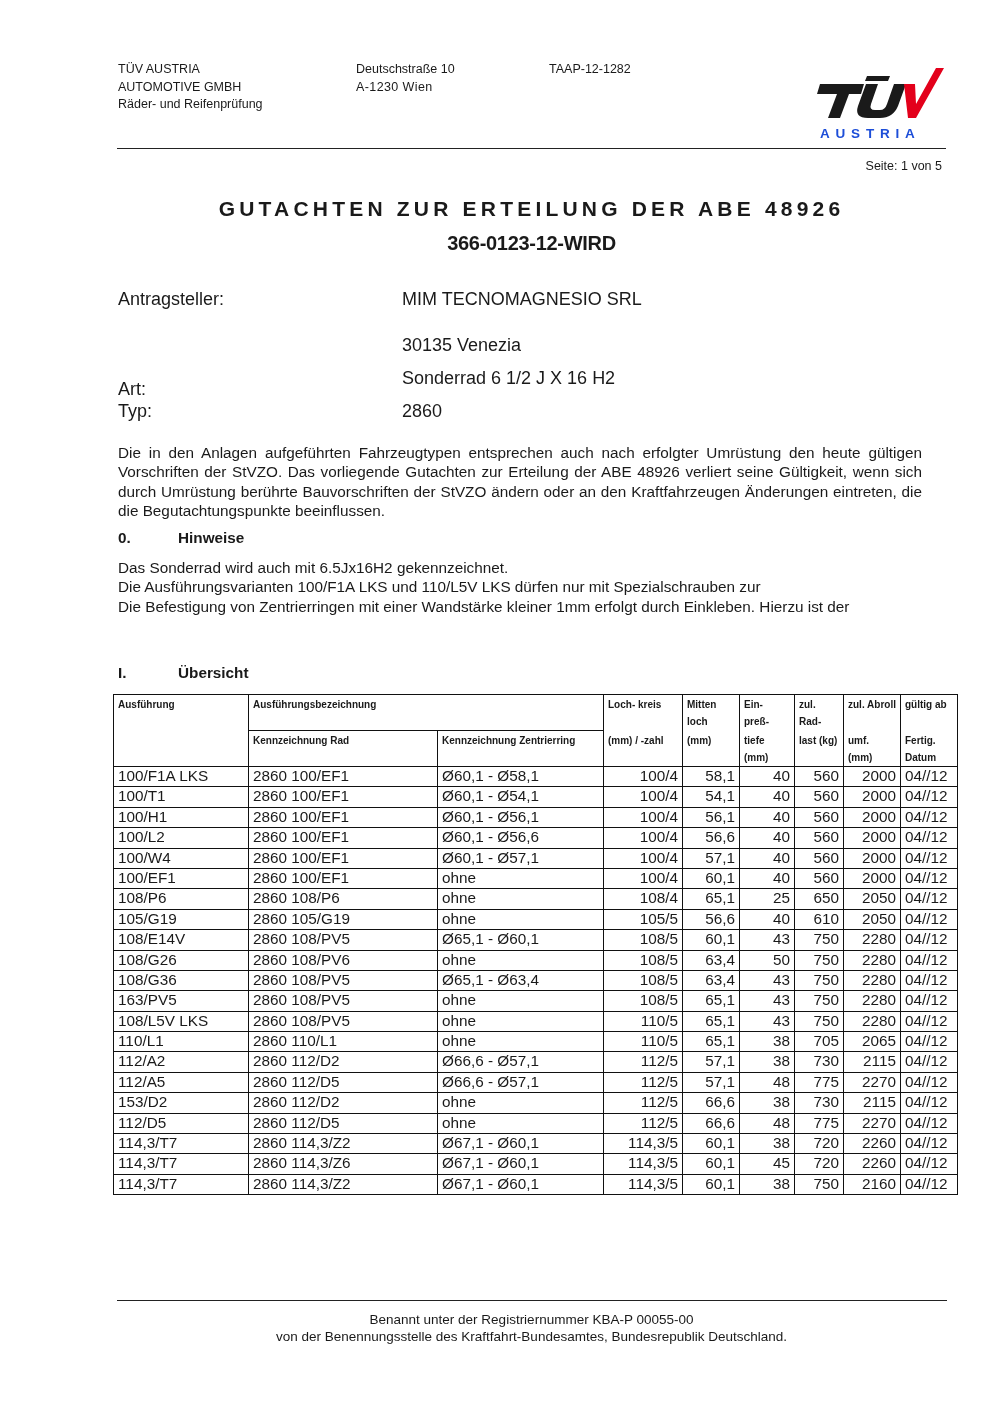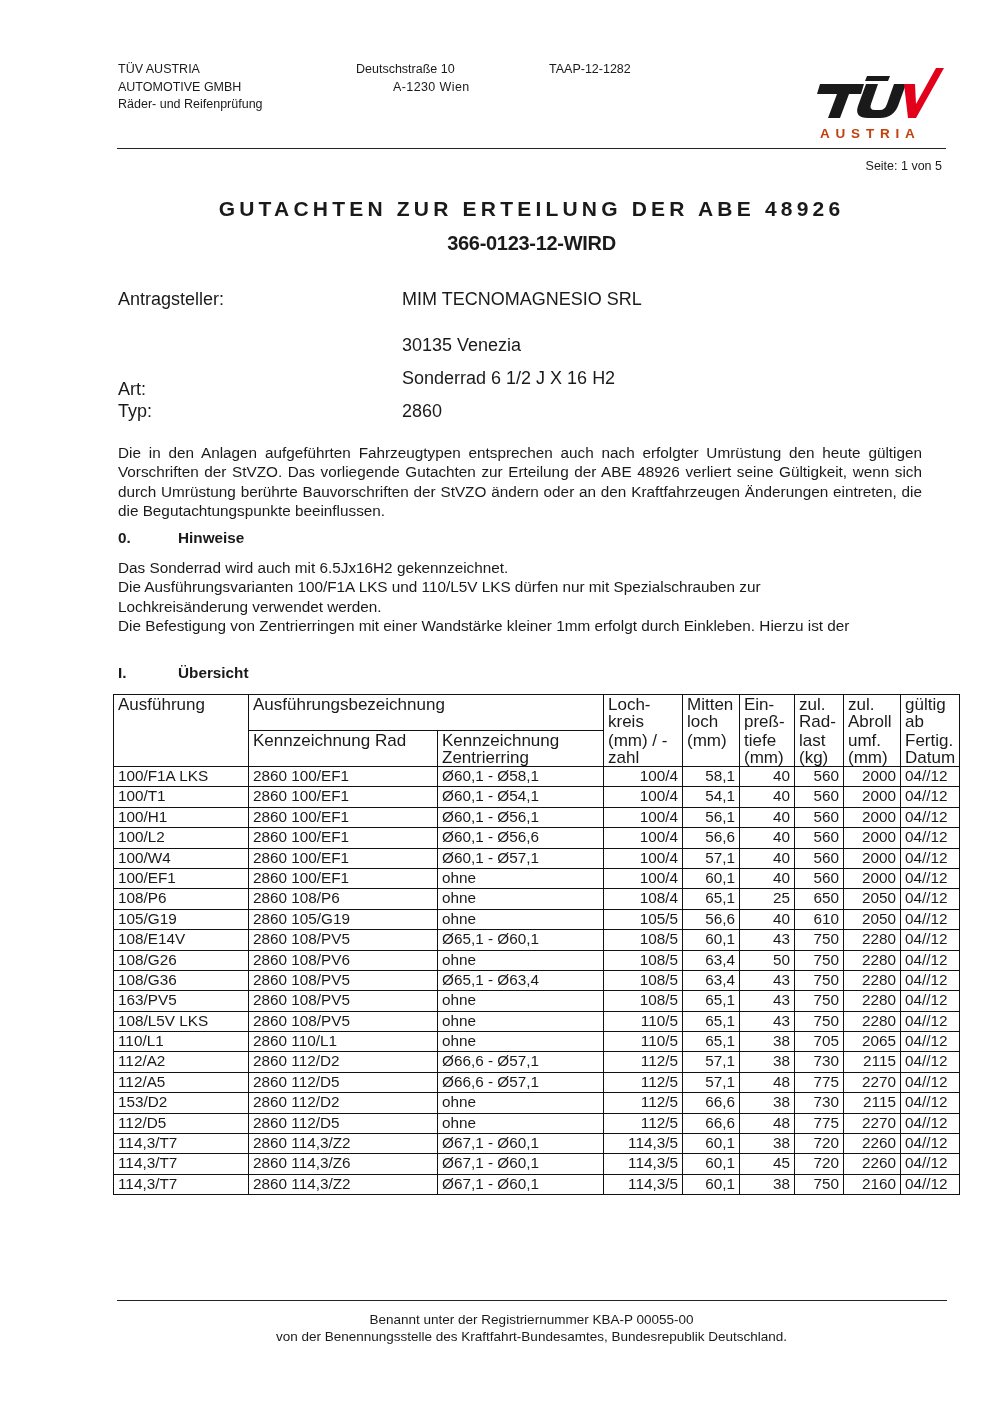--- a/index.html
+++ b/index.html
@@ -3,21 +3,21 @@
   <meta charset="utf-8">
   <style>
     * { box-sizing: border-box; margin: 0; padding: 0; }
     html, body { width: 993px; height: 1404px; background: #ffffff; }
     body { position: relative; font-family: "Liberation Sans", sans-serif; color: #111111; overflow: hidden; }
 
     
     .hdr-col { position: absolute; top: 61px; font-size: 12.5px; line-height: 17.5px; color: #1a1a1a; }
     .hdr-col div { white-space: nowrap; }
     .logo { position: absolute; left: 812px; top: 66px; width: 132px; height: 74px; }
-    .logo-austria { position: absolute; left: 820px; top: 126px; font-size: 13.5px; font-weight: bold; letter-spacing: 5.8px; color: #c2410c; }
+    .logo-austria { position: absolute; left: 820px; top: 126px; font-size: 13.5px; font-weight: bold; letter-spacing: 5.8px; color: #1d4ed8; }
     .hdr-line { position: absolute; left: 117px; top: 148px; width: 829px; height: 1px; background: #222; }
     .page-no { position: absolute; right: 51px; top: 159px; font-size: 12.5px; color: #1a1a1a; }
 
     
     .title1 { position: absolute; left: 0; width: 1063px; top: 197px; text-align: center; font-size: 21px; font-weight: bold; letter-spacing: 4.2px; color: #1a1a1a; }
     .title2 { position: absolute; left: 0; width: 1063px; top: 232px; text-align: center; font-size: 20px; font-weight: bold; letter-spacing: -0.3px; color: #1a1a1a; }
 
     
     .kv-label, .kv-value { position: absolute; font-size: 18px; color: #1a1a1a; }
     .kv-label { left: 118px; }
@@ -25,39 +25,39 @@
 
     
     .para { position: absolute; left: 118px; width: 804px; font-size: 15.3px; line-height: 19.4px; text-align: justify; color: #1a1a1a; }
     .para-left { text-align: left; width: 820px; }
     .sec-head { position: absolute; left: 118px; font-size: 15.3px; font-weight: bold; color: #1a1a1a; }
     .sec-head .num { display: inline-block; width: 60px; }
 
     
     table.overview { position: absolute; left: 113px; top: 694px; border-collapse: collapse; font-size: 15.3px; color: #1a1a1a; table-layout: fixed; }
     table.overview th, table.overview td { border: 1.4px solid #111; padding: 0 4px; vertical-align: top; white-space: nowrap; }
-    table.overview th { font-weight: normal; text-align: left; font-size: 17px; line-height: 17px; padding-top: 1px; }
+    table.overview th { font-weight: bold; text-align: left; font-size: 10px; line-height: 17px; padding-top: 1px; }
     table.overview td { height: 20.4px; line-height: 18px; }
     td.num { text-align: right; }
 
     
     .ftr-line { position: absolute; left: 117px; top: 1300px; width: 830px; height: 1px; background: #222; }
     .ftr { position: absolute; left: 0; width: 1063px; text-align: center; font-size: 13.5px; line-height: 17.5px; color: #1a1a1a; }
   </style>
 </head>
 <body>
 
 <div class="hdr-col" style="left:118px;">
   <div>TÜV AUSTRIA</div>
   <div>AUTOMOTIVE GMBH</div>
   <div>Räder- und Reifenprüfung</div>
 </div>
 <div class="hdr-col" style="left:356px;">
   <div>Deutschstraße 10</div>
-  <div style="letter-spacing:0.4px;margin-left:37px;">A-1230 Wien</div>
+  <div style="letter-spacing:0.4px;">A-1230 Wien</div>
 </div>
 <div class="hdr-col" style="left:549px;">
   <div>TAAP-12-1282</div>
 </div>
 
 <div class="logo">
   <svg width="132" height="56" viewBox="0 0 132 56">
 
     <polygon points="8,18 52,18 49,28 37,28 28,52 16,52 25,28 5,28" fill="#1a1a1a"></polygon>
 
@@ -85,21 +85,20 @@
 <div class="kv-value" style="top:401px;">2860</div>
 
 <div class="para" style="top:443px;">Die in den Anlagen aufgeführten Fahrzeugtypen entsprechen auch nach erfolgter Umrüstung den heute gültigen Vorschriften der StVZO. Das vorliegende Gutachten zur Erteilung der ABE 48926 verliert seine Gültigkeit, wenn sich durch Umrüstung berührte Bauvorschriften der StVZO ändern oder an den Kraftfahrzeugen Änderungen eintreten, die die Begutachtungspunkte beeinflussen.</div>
 
 <div class="sec-head" style="top:529px;">
   <span class="num">0.</span><span>Hinweise</span>
 </div>
 <div class="para para-left" style="top:558px;">
   <div>Das Sonderrad wird auch mit 6.5Jx16H2 gekennzeichnet.</div>
   <div>Die Ausführungsvarianten 100/F1A LKS und 110/L5V LKS dürfen nur mit Spezialschrauben zur</div>
-  <div>Lochkreisänderung verwendet werden.</div>
   <div>Die Befestigung von Zentrierringen mit einer Wandstärke kleiner 1mm erfolgt durch Einkleben. Hierzu ist der</div>
 </div>
 
 <div class="sec-head" style="top:664px;">
   <span class="num">I.</span><span>Übersicht</span>
 </div>
 
 <table class="overview">
   <colgroup>
     <col style="width:135px">

